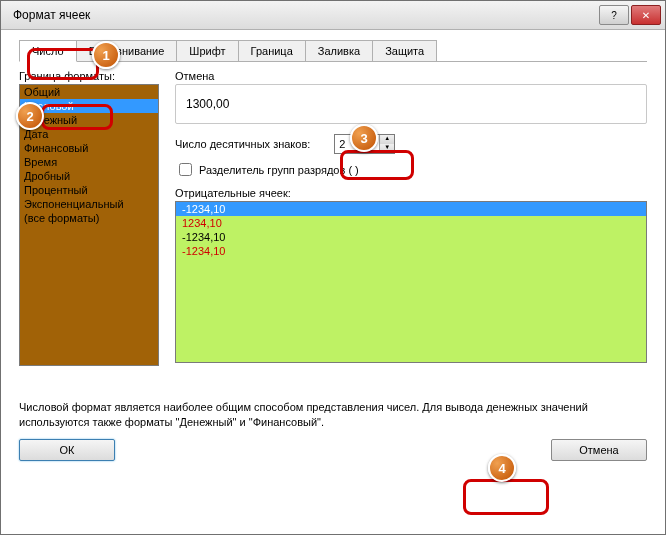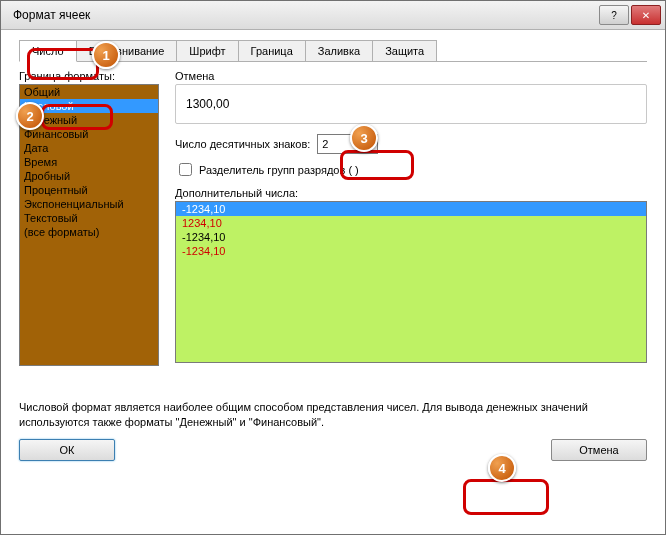--- a/index.html
+++ b/index.html
@@ -104,21 +104,21 @@
 .sample-box {
   border: 1px solid #c8c8c8;
   border-radius: 2px;
   padding: 12px 10px;
   font-size: 12px;
   margin-bottom: 10px;
 }
 .dec-row {
   display: flex;
   align-items: center;
-  gap: 7px;
+  gap: 24px;
   margin-bottom: 6px;
 }
 .spinner {
   display: flex;
   border: 1px solid #7a7a7a;
 }
 .spinner input {
   width: 36px;
   border: none;
   padding: 2px 4px;
@@ -233,27 +233,26 @@
       <div class="tab">Защита</div>
     </div>
 
     <div class="body-row">
       <div class="catlist">
         <div class="cat-label">Граница форматы:</div>
         <div class="catlist-box">
           <div class="cat-item">Общий</div>
           <div class="cat-item selected">Числовой</div>
           <div class="cat-item">Денежный</div>
+          <div class="cat-item">Дата</div>
           <div class="cat-item">Финансовый</div>
-          <div class="cat-item">Дата</div>
           <div class="cat-item">Время</div>
           <div class="cat-item">Дробный</div>
           <div class="cat-item">Процентный</div>
           <div class="cat-item">Экспоненциальный</div>
-          <div class="cat-item">Текстовый</div>
           <div class="cat-item">(все форматы)</div>
         </div>
       </div>
 
       <div class="right">
         <div class="sample-label">Отмена</div>
         <div class="sample-box">1300,00</div>
 
         <div class="dec-row">
           <span>Число десятичных знаков:</span>
@@ -264,21 +263,21 @@
               <div class="arrow">▼</div>
             </div>
           </div>
         </div>
 
         <div class="check-row">
           <input type="checkbox" style="">
           <span>Разделитель групп разрядов ( )</span>
         </div>
 
-        <div class="neg-label">Дополнительный числа:</div>
+        <div class="neg-label">Отрицательные ячеек:</div>
         <div class="neg-list">
           <div class="neg-item sel">-1234,10</div>
           <div class="neg-item red">1234,10</div>
           <div class="neg-item">-1234,10</div>
           <div class="neg-item red">-1234,10</div>
         </div>
       </div>
     </div>
 
     <div class="desc">Числовой формат является наиболее общим способом представления чисел. Для вывода денежных значений используются также форматы "Денежный" и "Финансовый".</div>

